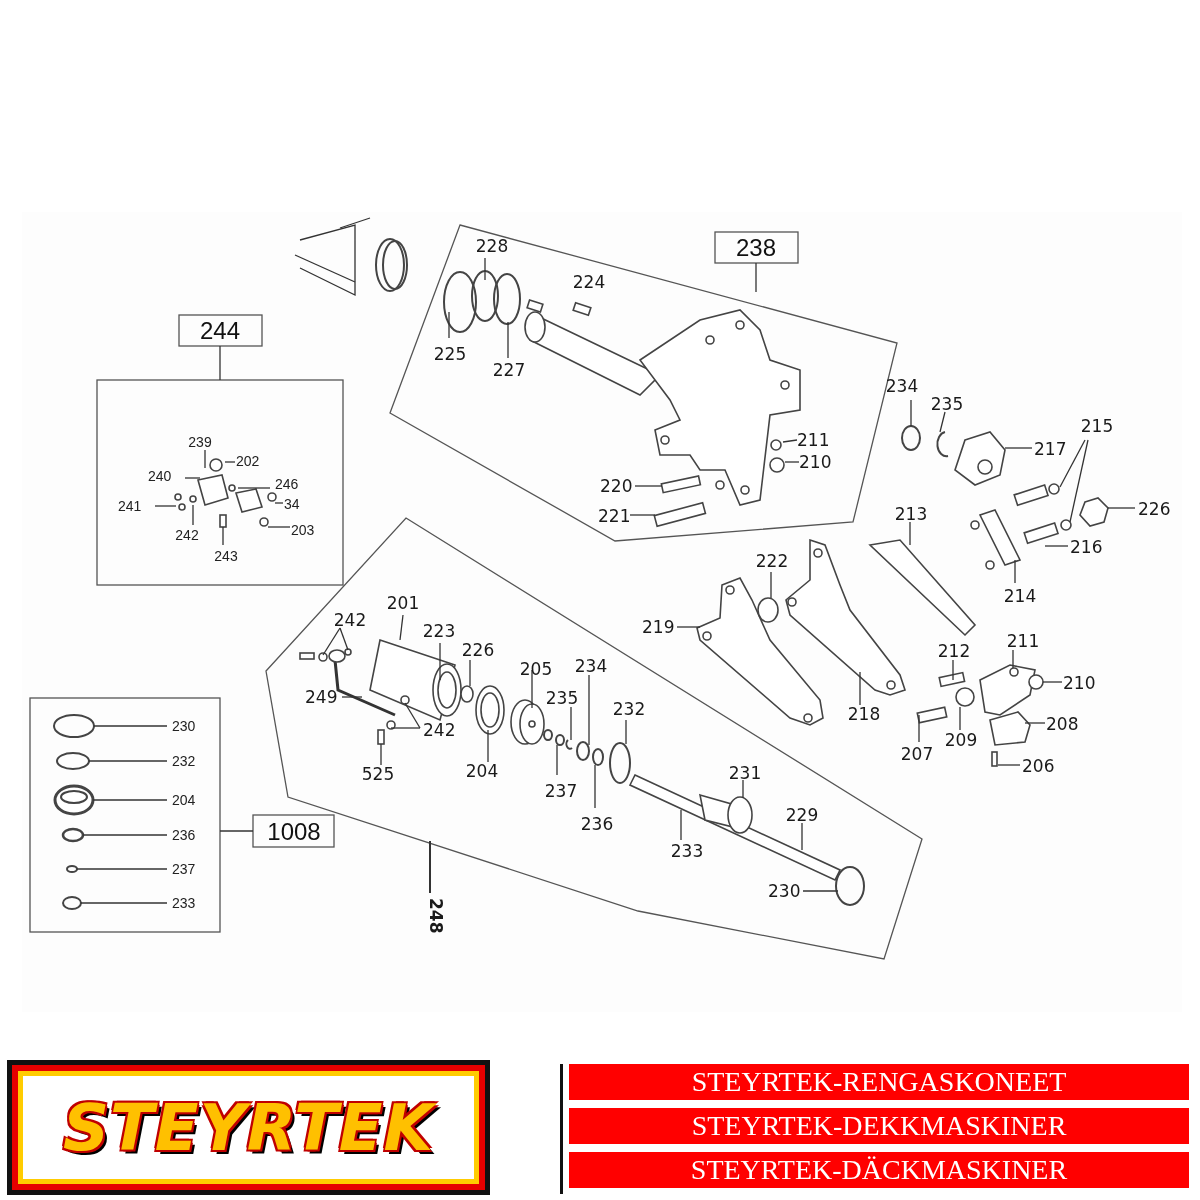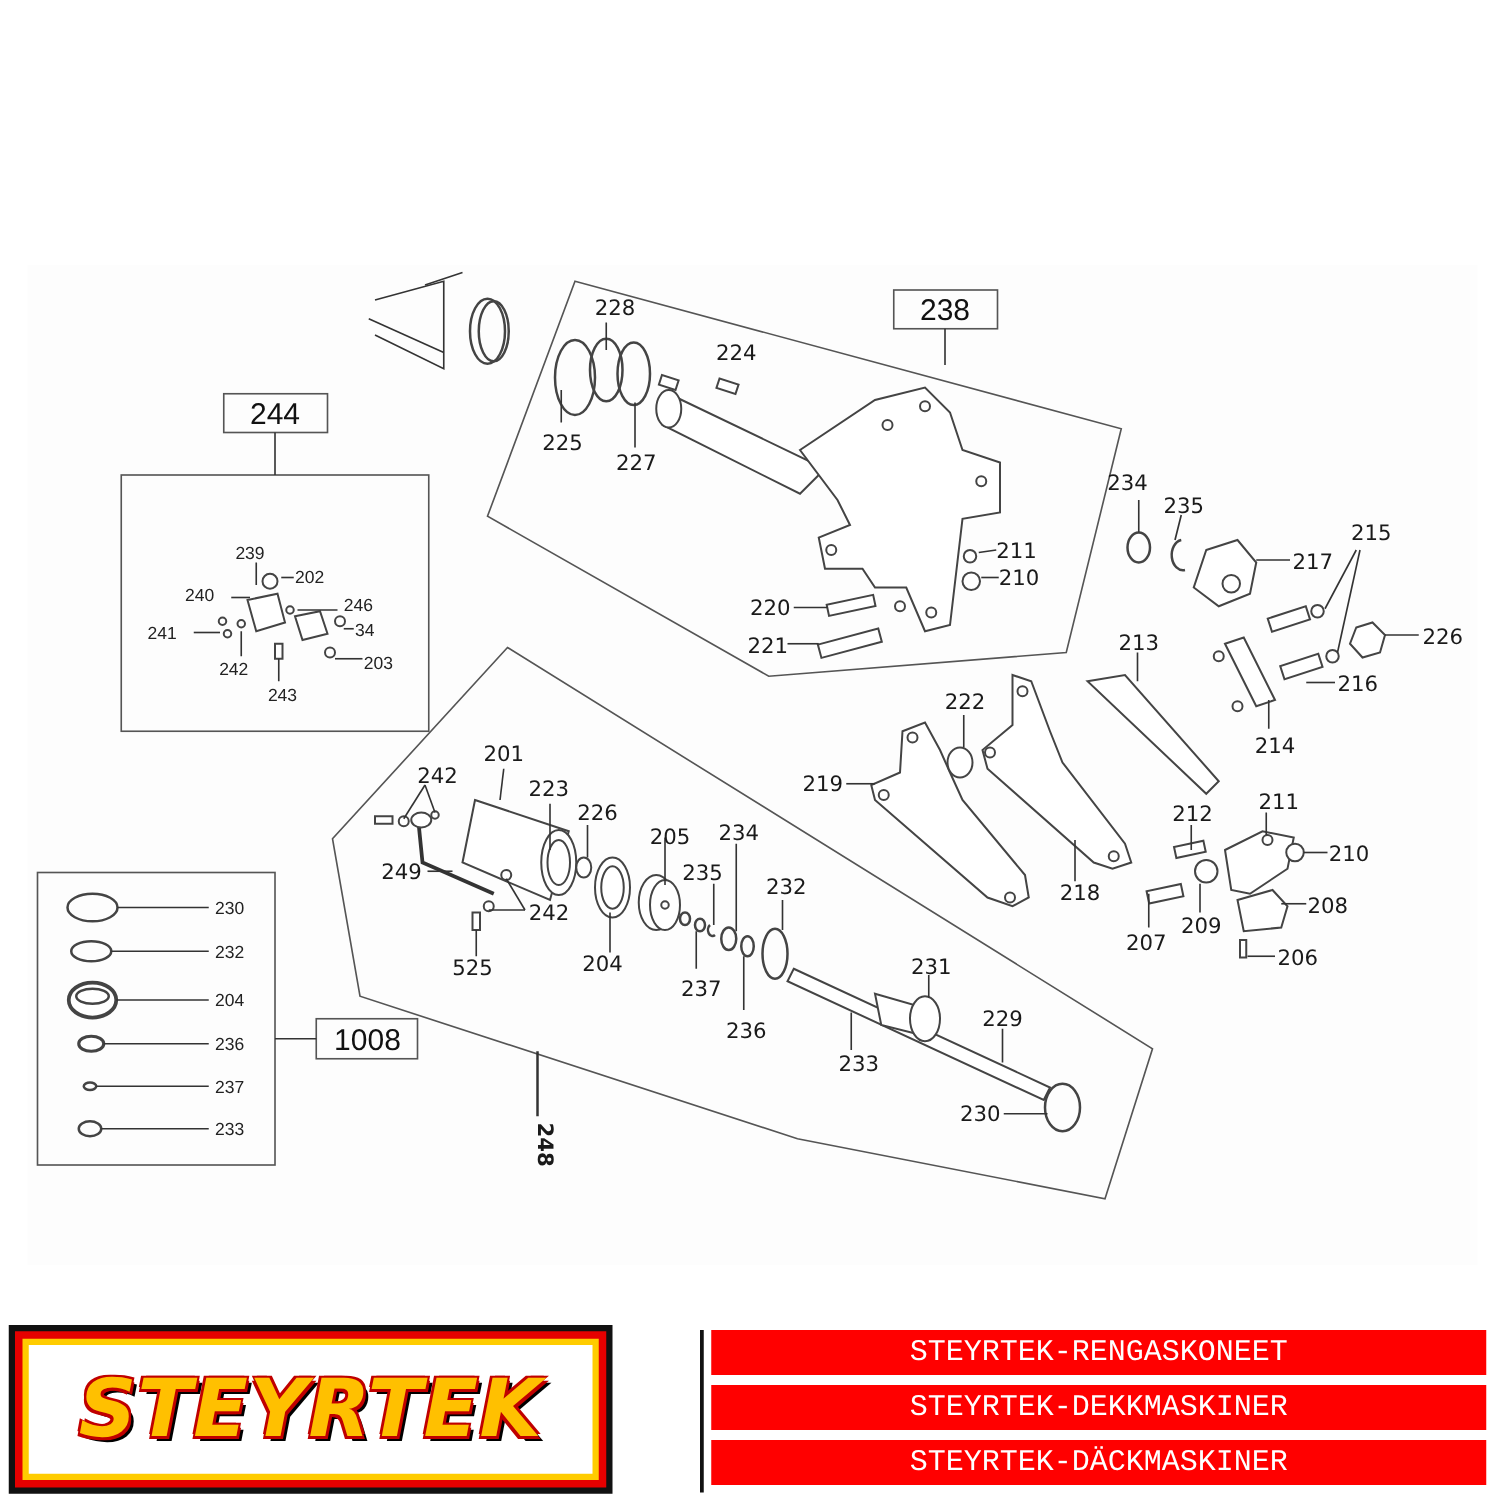--- a/index.html
+++ b/index.html
@@ -14,21 +14,21 @@
   .ring{stroke:#444;stroke-width:2;fill:none;}
   #footer{position:absolute;left:0;top:1058px;width:1088px;height:142px;}
   #logo{position:absolute;left:7px;top:2px;width:483px;height:135px;background:#111;box-sizing:border-box;padding:5px;}
   #logo-red{width:100%;height:100%;background:#e60000;padding:6px;box-sizing:border-box;}
   #logo-yellow{width:100%;height:100%;background:#ffcc00;padding:5px;box-sizing:border-box;}
   #logo-white{width:100%;height:100%;background:#fff;display:flex;align-items:center;justify-content:center;}
   #logo-text{font-family:"DejaVu Sans",sans-serif;font-weight:bold;font-size:64px;color:#ffc000;letter-spacing:1px;
     text-shadow:-2px -2px 0 #c00000,2px -2px 0 #c00000,-2px 2px 0 #c00000,2px 2px 0 #c00000,4px 4px 0 #000;font-style:italic;}
   #bars{position:absolute;left:569px;top:6px;width:620px;}
   .bar{height:36px;background:#ff0000;color:#fff;display:flex;align-items:center;justify-content:center;
-    font-family:Liberation Mono, monospace;font-size:24px;margin-bottom:8px;}
+    font-family:Liberation Serif, serif;font-size:28px;margin-bottom:8px;}
   #divider{position:absolute;left:560px;top:6px;width:3px;height:130px;background:#111;}
 </style>
 </head>
 <body>
 
 <svg id="diagram" viewBox="0 0 1200 1050" width="1200" height="1050">
 
   <rect x="22" y="212" width="1160" height="800" fill="#fdfdfd"></rect>
 
   <g>

